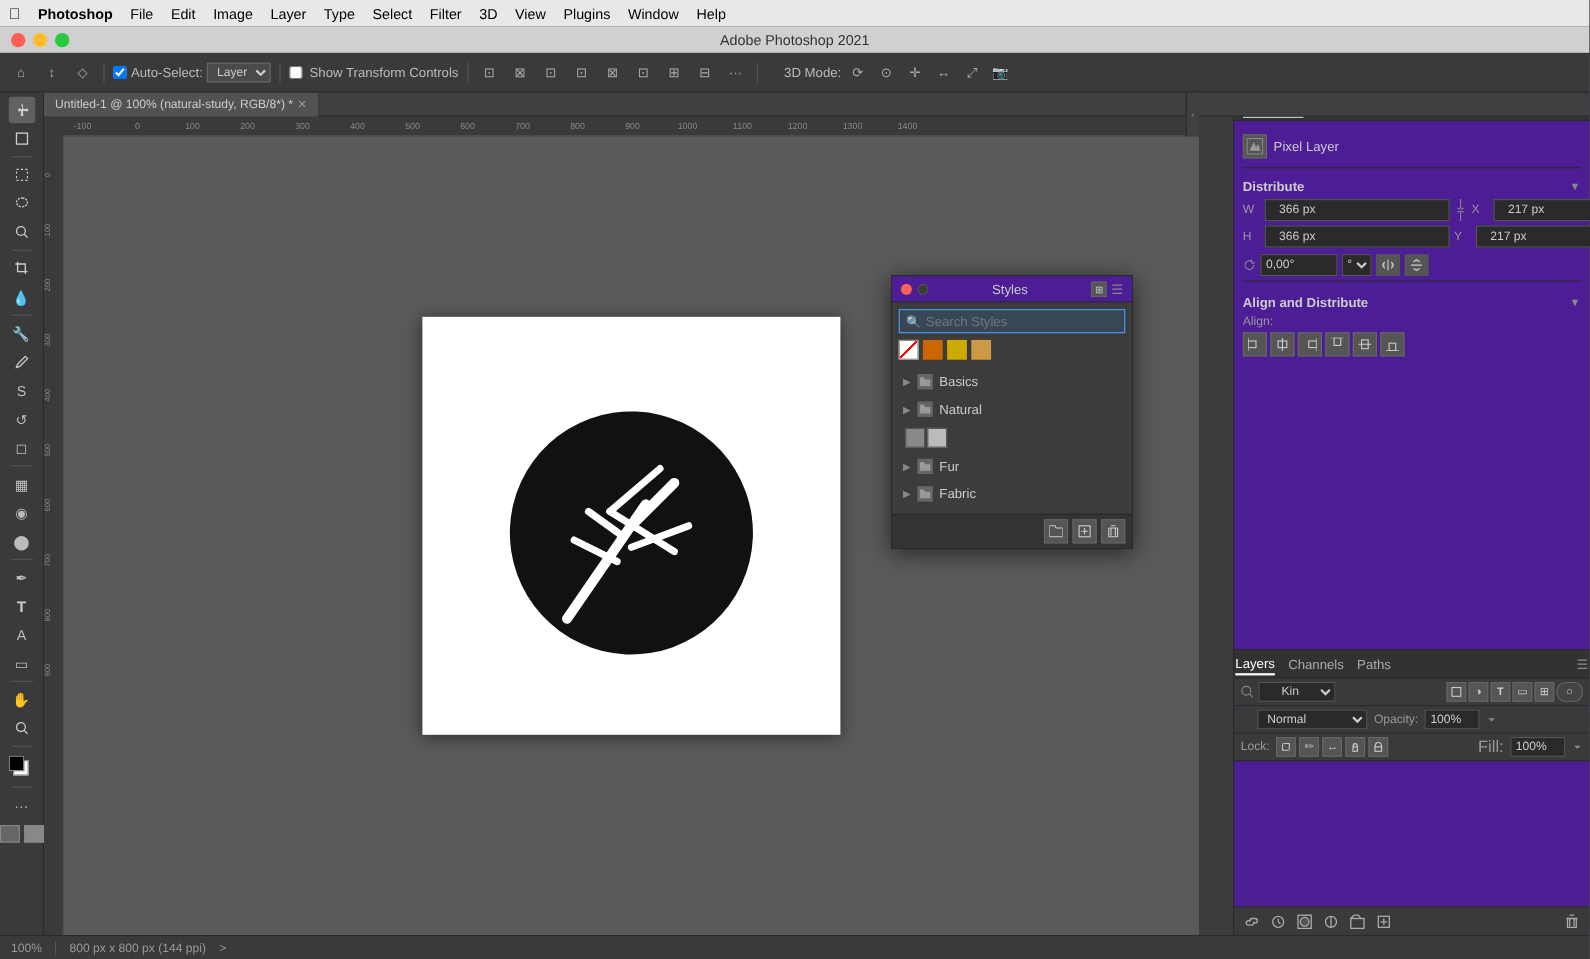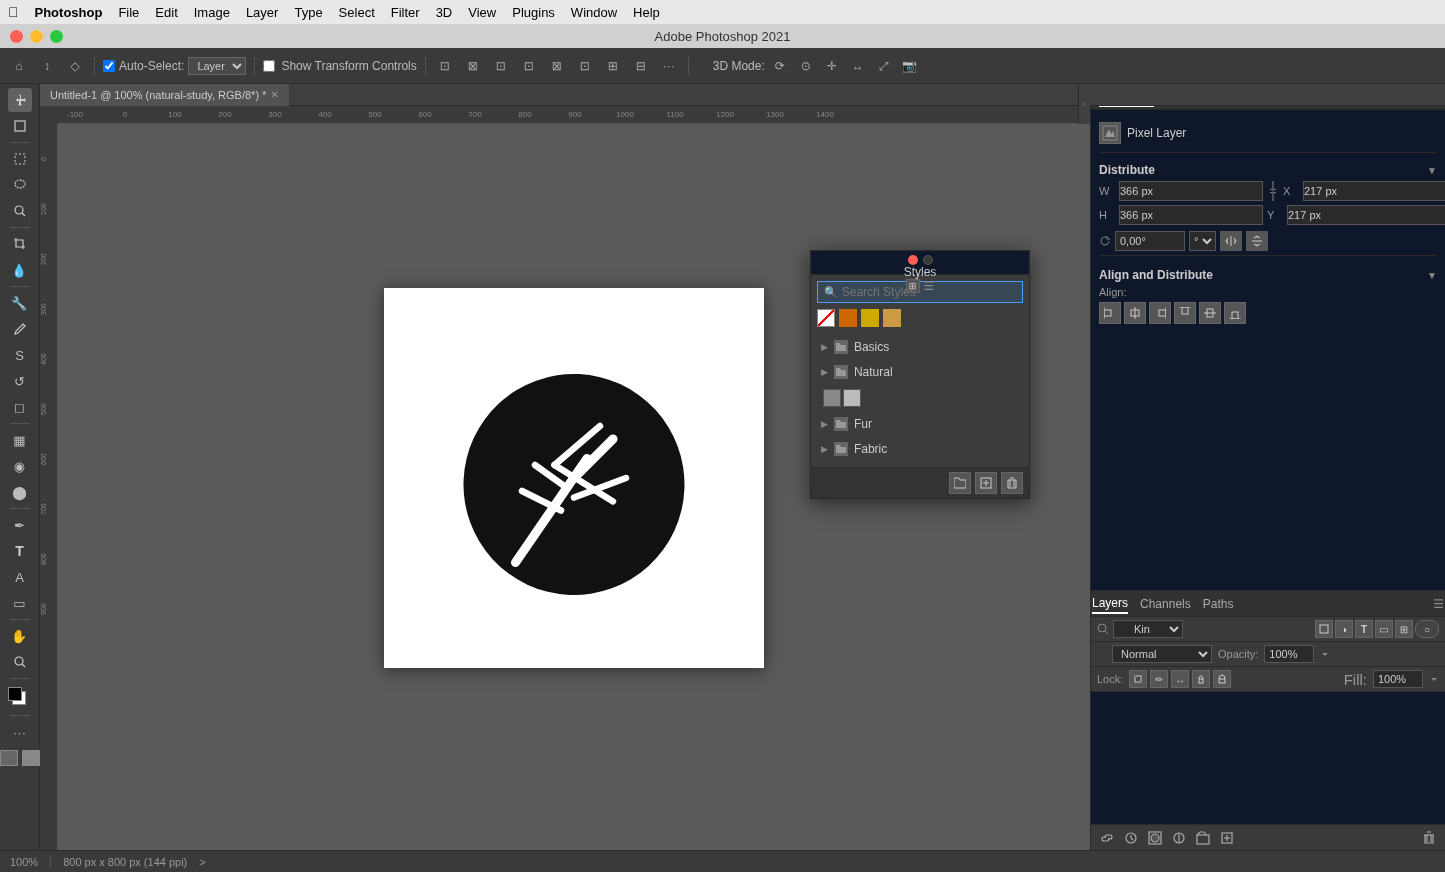--- a/index.html
+++ b/index.html
@@ -249,23 +249,23 @@
     .leaf-icon {
       width: 260px;
       height: 260px;
     }
 
     
     .right-panel {
       position: absolute;
       top: 84px;
       right: 0;
-      width: 355px;
+      width: 324px;
       bottom: 22px;
-      background: #0f172a;
+      background: #4c1d95;
       display: flex;
       flex-direction: column;
       border-left: 1px solid #2a2a2a;
       z-index: 97;
     }
 
     
     .panel-tabs {
       display: flex;
       align-items: center;
@@ -352,21 +352,21 @@
       font-size: 11px;
       color: #999;
       width: 16px;
     }
     .transform-input {
       flex: 1;
       background: #2a2a2a;
       border: 1px solid #555;
       color: #ccc;
       font-size: 11px;
-      padding: 2px 0;
+      padding: 2px 12px;
       height: 20px;
     }
     .link-icon {
       display: flex;
       align-items: center;
       justify-content: center;
       color: #888;
       font-size: 12px;
       cursor: pointer;
     }
@@ -645,25 +645,24 @@
       width: 220px;
       background: #3c3c3c;
       border: 1px solid #2a2a2a;
       box-shadow: 0 4px 20px rgba(0,0,0,0.6);
       z-index: 200;
     }
     .styles-dialog-titlebar {
       display: flex;
       align-items: center;
       justify-content: space-between;
-      background: #0f172a;
+      background: #4c1d95;
       padding: 4px 8px;
       height: 24px;
       border-bottom: 1px solid #2a2a2a;
-      flex-direction: column;
     }
     .styles-dialog-title {
       font-size: 12px;
       color: #ccc;
     }
     .styles-dialog-content {
       padding: 6px;
     }
     .styles-search {
       display: flex;

